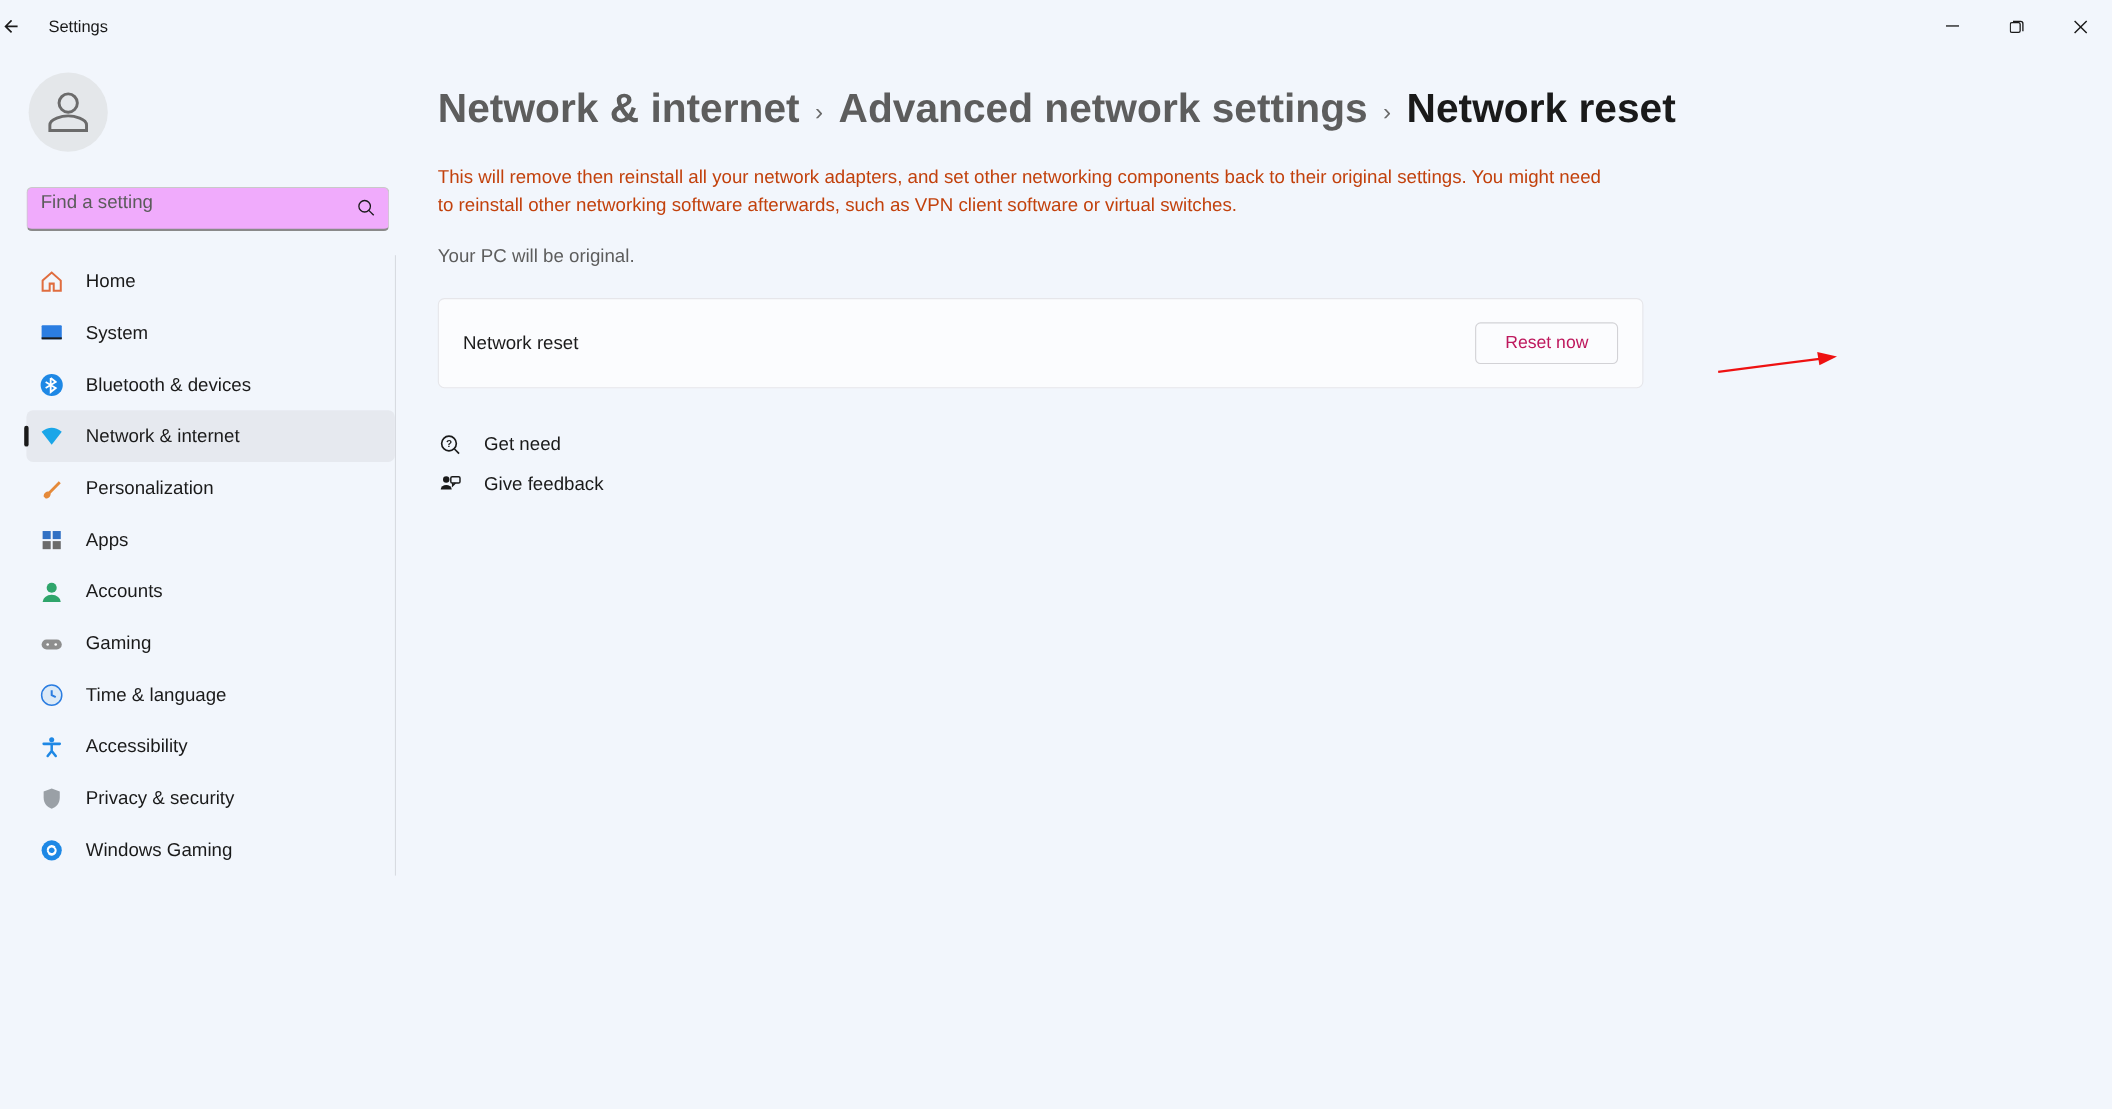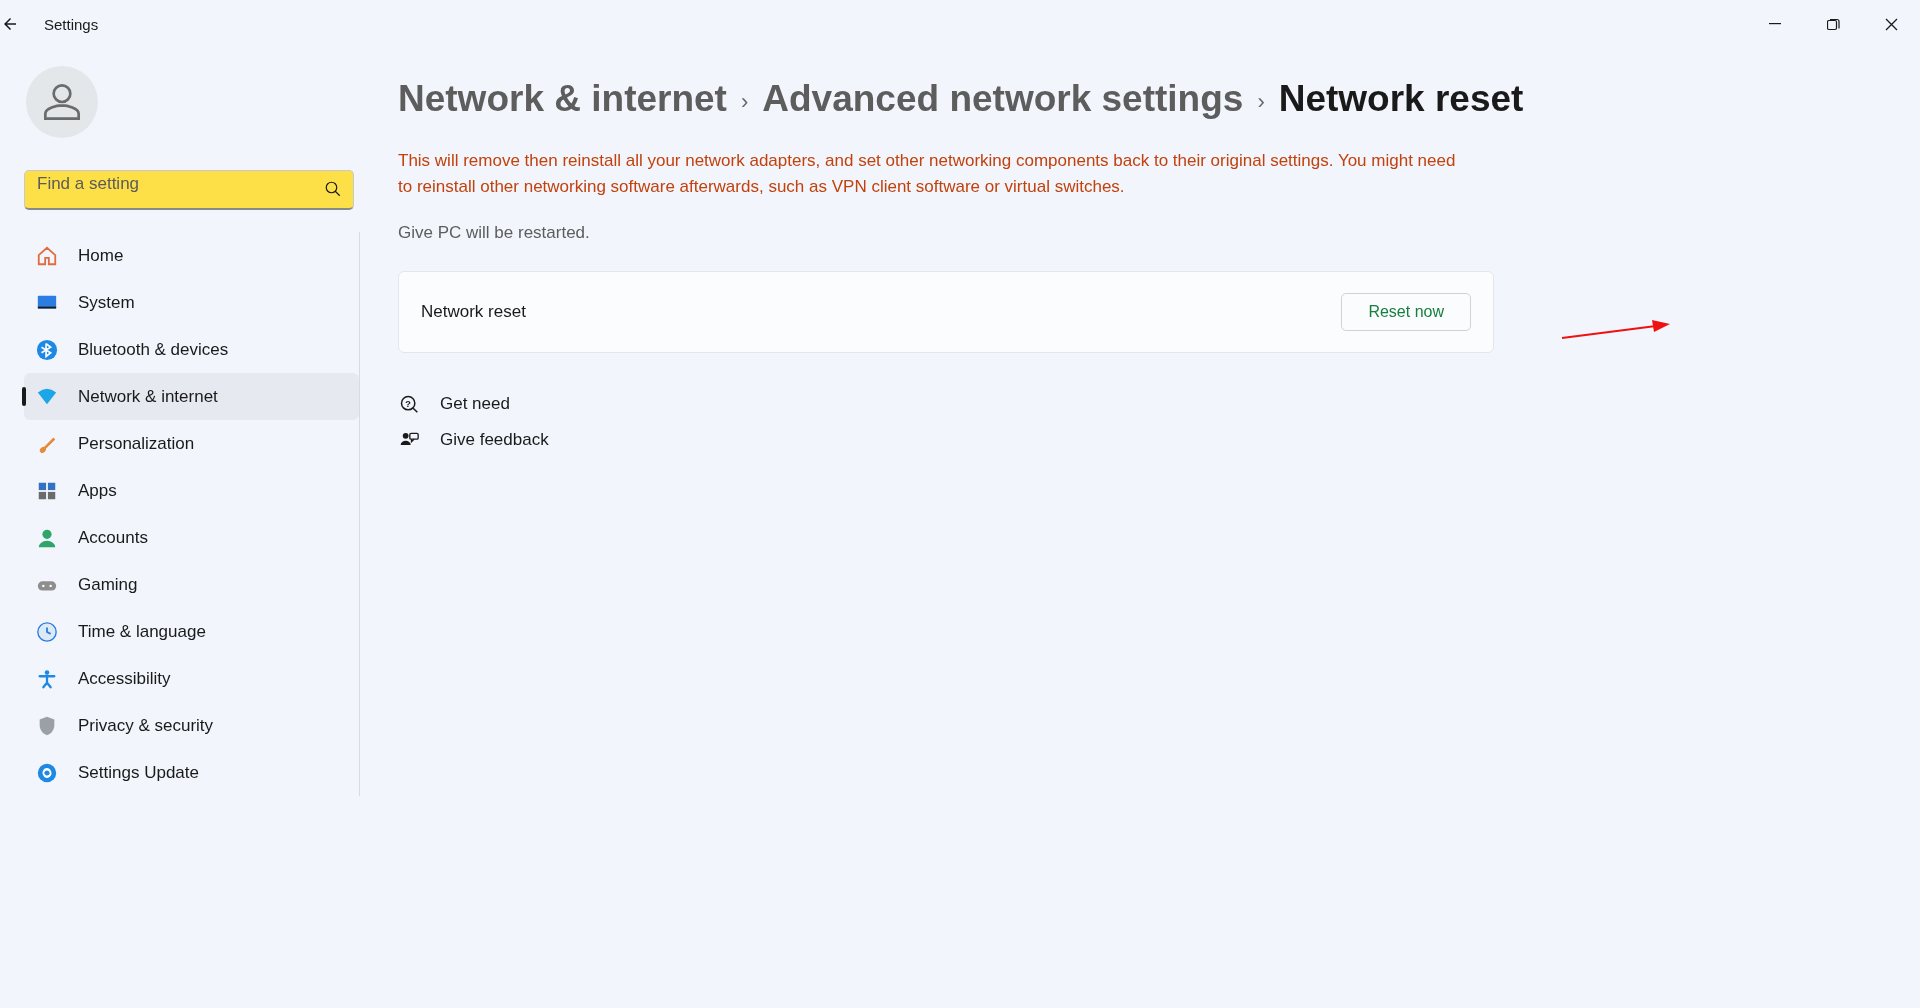--- a/index.html
+++ b/index.html
@@ -23,21 +23,21 @@
   .app-title { font-size: 15px;}
   .window-controls { display: flex; }
   .win-btn { width: 58px; height: 48px; display:flex; align-items:center; justify-content:center; cursor:pointer;}
   
   .layout { display:flex; height: calc(100% - 48px); }
   .sidebar { width: 370px; padding: 18px 10px 0 24px; display:flex; flex-direction:column; }
   .avatar { width: 72px; height: 72px; border-radius: 50%; background:#e4e7ea; display:flex; align-items:center; justify-content:center; margin-bottom: 32px; margin-left:2px;}
   .search-wrap { position:relative; margin-bottom: 18px; width: 330px;}
   .search-input {
     width: 100%; height: 40px; border:1px solid #c9c9c9; border-bottom:2px solid #8a8a8a;
-    border-radius:5px; background:#fde047; padding:0 40px 11px 12px; font-size:17px; color:#1a1a1a;
+    border-radius:5px; background:#f0abfc; padding:0 40px 11px 12px; font-size:17px; color:#1a1a1a;
   }
   .search-input::placeholder { color:#5b5b5b; }
   .search-icon { position:absolute; right:12px; top:10px; }
   .nav { display:flex; flex-direction:column; gap:0; margin-top:4px;}
   .nav-item {
     display:flex; align-items:center; gap:20px; height:47px; padding:0 12px;
     border-radius:6px; cursor:pointer; font-size:17px; color:#1a1a1a; position:relative;
   }
   .nav-item.active { background:#e6e9ef; }
   .nav-item.active::before { content:""; position:absolute; left:-2px; top:14px; width:3.5px; height:19px; background:#1a1a1a; border-radius:3px;}
@@ -52,21 +52,21 @@
   .desc { font-size:17px; color:#c2410c; max-width:1060px; line-height:1.5; margin-bottom:24px;}
   .desc2 { font-size:17px; color:#5d5d5d; margin-bottom:28px;}
   .card {
     background:#fbfcfe; border:1px solid #e6e6ea; border-radius:6px; height:82px;
     display:flex; align-items:center; justify-content:space-between; padding:0 22px;
     width:1096px;
   }
   .card-label { font-size:17px; color:#1a1a1a;}
   .reset-btn {
     height:38px; padding:0 26px; background:#fbfcfe; border:1px solid #d2d2d6; border-radius:5px;
-    font-size:16px; color:#15803d; cursor:pointer;
+    font-size:16px; color:#be185d; cursor:pointer;
   }
   .help-links { margin-top:40px; display:flex; flex-direction:column; gap:14px;}
   .help-link { display:flex; align-items:center; gap:20px; font-size:17px; color:#1a1a1a; cursor:pointer;}
   .arrow-anno { position:absolute; left:1190px; top:272px; pointer-events:none;}
   svg { display:block; }
 </style>
 </head>
 <body>
 
 <div class="titlebar">
@@ -215,36 +215,36 @@
           </span>
         <span>Privacy &amp; security</span>
       </div>
       <div class="nav-item">
         <span class="nav-icon">
             <svg width="22" height="22" viewBox="0 0 24 24">
               <circle cx="12" cy="12" r="10" fill="#1e88e5"></circle>
               <path d="M8 12 a4 4 0 1 1 1 3 M16 12 a4 4 0 1 1-1-3" stroke="#fff" stroke-width="2" fill="none"></path>
             </svg>
           </span>
-        <span>Settings Update</span>
+        <span>Windows Gaming</span>
       </div>
     </div>
   </div>
 
   <div class="main">
     <div class="breadcrumb">
       <span class="crumb">Network &amp; internet</span>
       <span class="chev">›</span>
       <span class="crumb">Advanced network settings</span>
       <span class="chev">›</span>
       <span class="current">Network reset</span>
     </div>
 
     <p class="desc">This will remove then reinstall all your network adapters, and set other networking components back to their original settings. You might need to reinstall other networking software afterwards, such as VPN client software or virtual switches.</p>
-    <p class="desc2">Give PC will be restarted.</p>
+    <p class="desc2">Your PC will be original.</p>
 
     <div class="card">
       <span class="card-label">Network reset</span>
       <button class="reset-btn">Reset now</button>
     </div>
 
     <svg class="arrow-anno" width="110" height="24" viewBox="0 0 110 24">
       <line x1="2" y1="18" x2="96" y2="6" stroke="#e11" stroke-width="2"></line>
       <polygon points="110,4 92,0 94,12" fill="#e11"></polygon>
     </svg>

